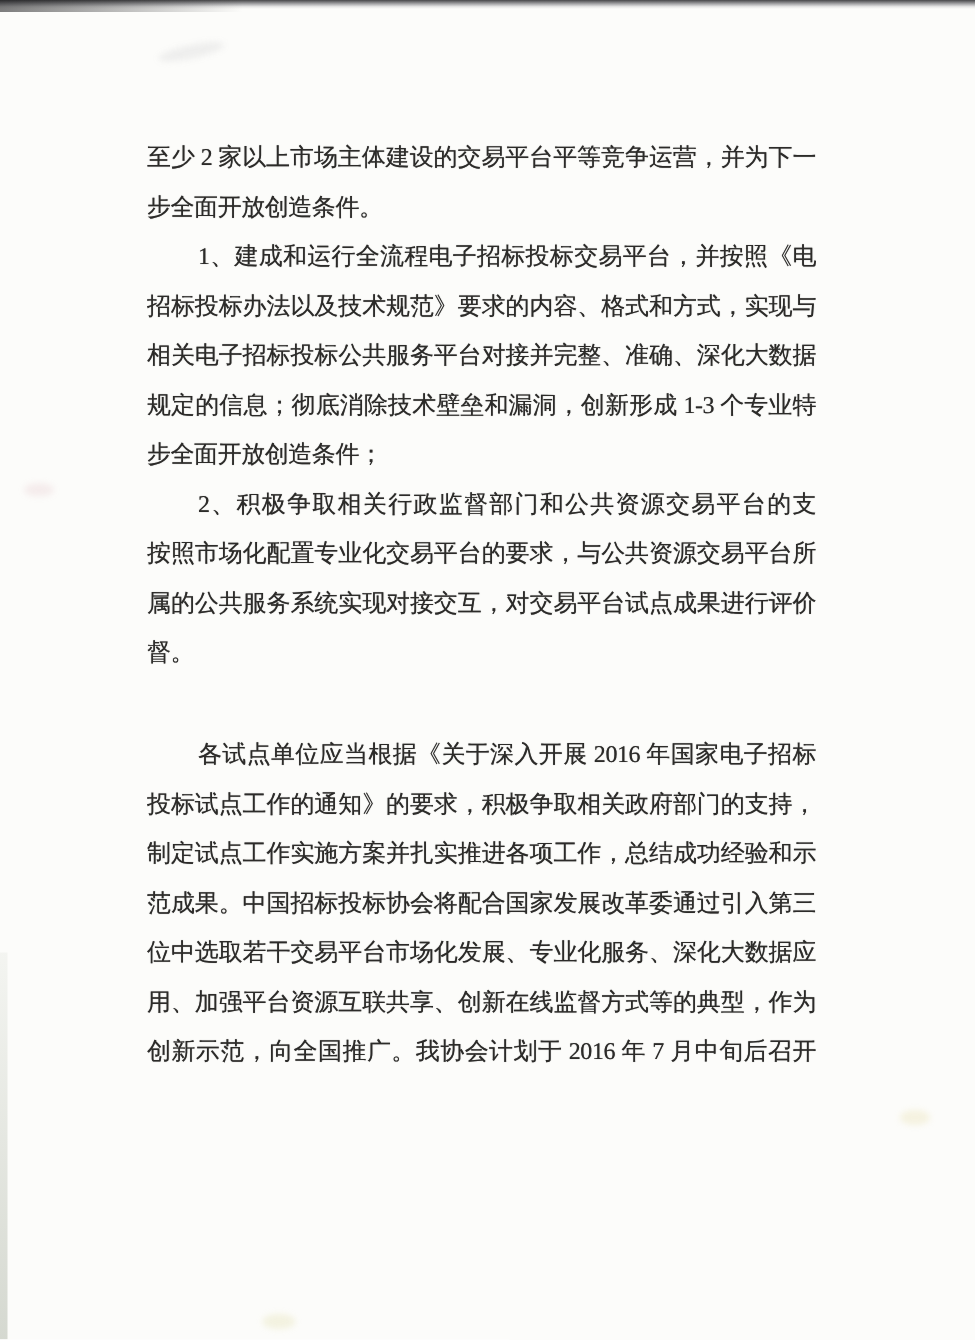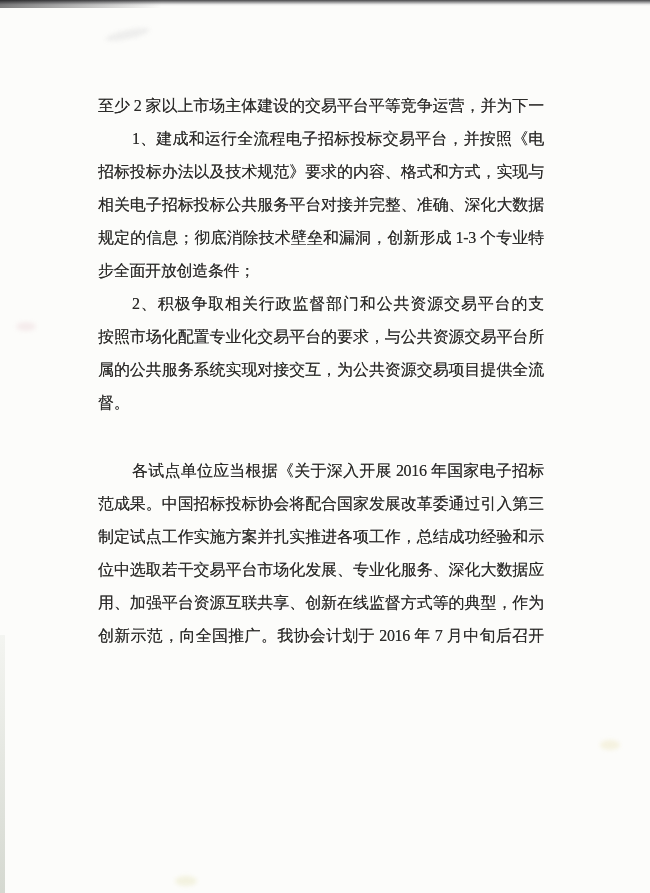--- a/index.html
+++ b/index.html
@@ -73,32 +73,34 @@
 </head>
 <body>
 
 <div class="page">
 
   <div class="scan-edge-top"></div>
   <div class="scan-edge-top-left"></div>
 
   <div class="doc">
     <div class="line fill">至少 2 家以上市场主体建设的交易平台平等竞争运营，并为下一</div>
+    <div class="line">步全面开放创造条件。</div>
     <div class="line fill indent">1、建成和运行全流程电子招标投标交易平台，并按照《电子</div>
     <div class="line fill">招标投标办法以及技术规范》要求的内容、格式和方式，实现与</div>
     <div class="line fill">相关电子招标投标公共服务平台对接并完整、准确、深化大数据应</div>
     <div class="line fill">规定的信息；彻底消除技术壁垒和漏洞，创新形成 1-3 个专业特</div>
     <div class="line">步全面开放创造条件；</div>
     <div class="line fill indent">2、积极争取相关行政监督部门和公共资源交易平台的支持，</div>
     <div class="line fill">按照市场化配置专业化交易平台的要求，与公共资源交易平台所</div>
-    <div class="line fill">属的公共服务系统实现对接交互，为公共资源交易项目提供全流</div>
+    <div class="line fill">属的公共服务系统实现对接交互，对交易平台试点成果进行评价</div>
     <div class="line">督。</div>
     <div class="line fill indent gap">各试点单位应当根据《关于深入开展 2016 年国家电子招标</div>
+    <div class="line fill">投标试点工作的通知》的要求，积极争取相关政府部门的支持，</div>
+    <div class="line fill">制定试点工作实施方案并扎实推进各项工作，总结成功经验和示</div>
     <div class="line fill">范成果。中国招标投标协会将配合国家发展改革委通过引入第三</div>
-    <div class="line fill">制定试点工作实施方案并扎实推进各项工作，总结成功经验和示</div>
     <div class="line fill">位中选取若干交易平台市场化发展、专业化服务、深化大数据应</div>
     <div class="line fill">用、加强平台资源互联共享、创新在线监督方式等的典型，作为</div>
     <div class="line fill">创新示范，向全国推广。我协会计划于 2016 年 7 月中旬后召开</div>
   </div>
 
   <div class="smudge smudge-1"></div>
   <div class="smudge smudge-2"></div>
   <div class="smudge smudge-3"></div>
   <div class="smudge smudge-4"></div>
   <div class="scan-edge-left-bottom"></div>

